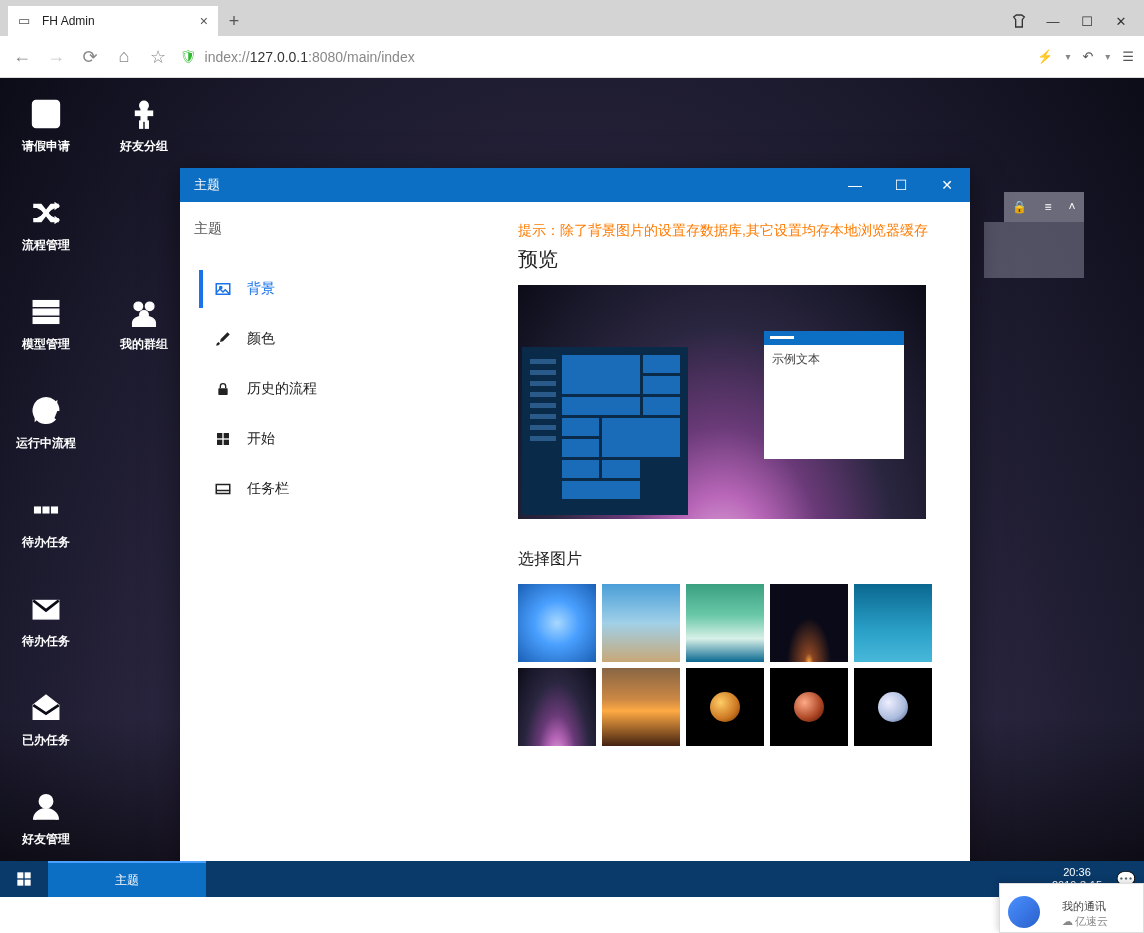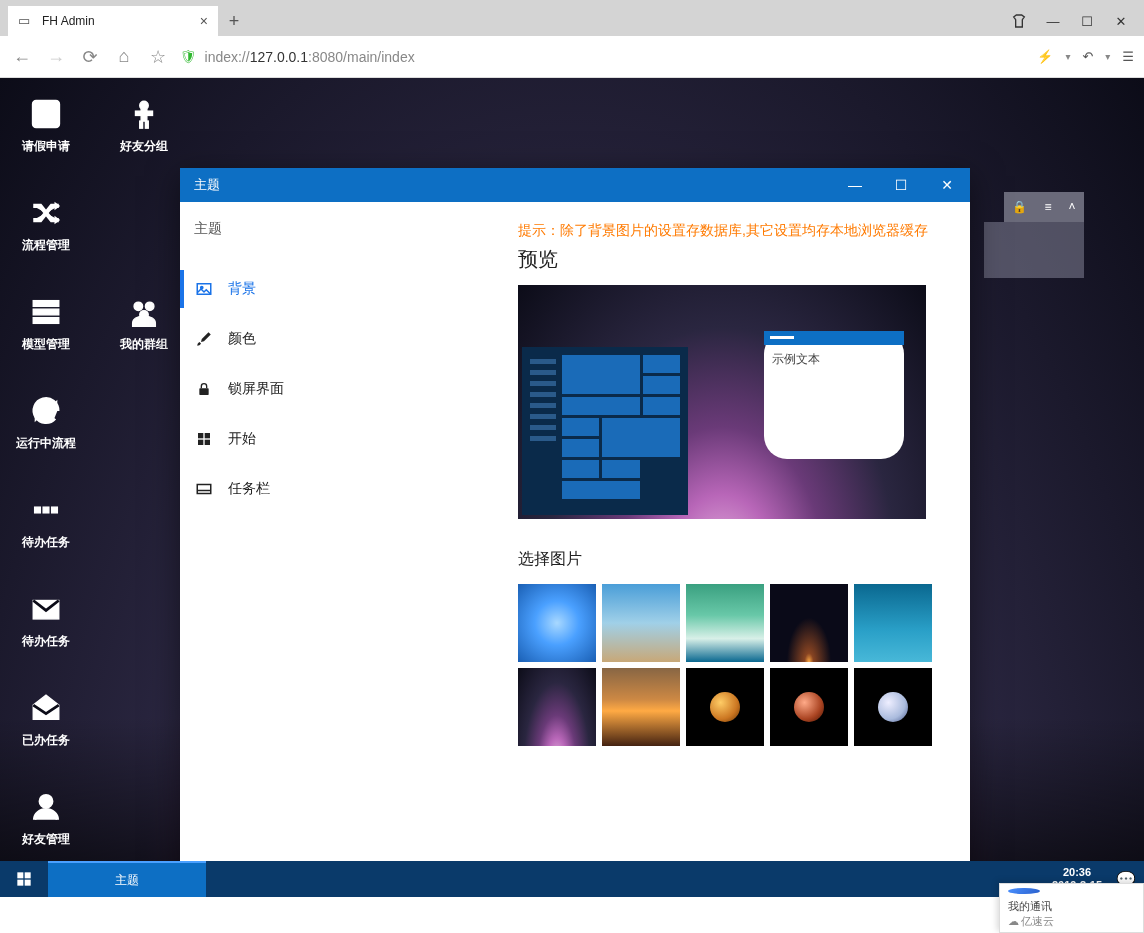--- a/index.html
+++ b/index.html
@@ -41,39 +41,39 @@
   
   .window { position:absolute; left:180px; top:90px; width:790px; height:720px; background:#fff; box-shadow:0 8px 30px rgba(0,0,0,0.5); display:flex; flex-direction:column; }
   .titlebar { height:34px; background:#0d6fc4; color:#fff; display:flex; align-items:center; padding-left:14px; font-size:13px; }
   .titlebar .tctrls { margin-left:auto; display:flex; }
   .titlebar .tctrls div { width:46px; height:34px; display:flex; align-items:center; justify-content:center; font-size:14px; }
   
   .winbody { flex:1; display:flex; }
   .leftpane { width:320px; border-right:0; }
   .leftpane .heading { padding:18px 14px 26px 14px; color:#555; font-size:14px; }
   .leftpane .menu { }
-  .leftpane .menuitem { height:50px; display:flex; align-items:center; padding-left:14px; gap:14px; color:#222; font-size:14px; cursor:pointer; }
+  .leftpane .menuitem { height:50px; display:flex; align-items:center; padding-left:14px; gap:14px; color:#222; font-size:14px; cursor:pointer;margin-left:19px; }
   .leftpane .menuitem.active { color:#1a73e8; position:relative; }
   .leftpane .menuitem.active::before { content:""; position:absolute; left:0; top:6px; bottom:6px; width:4px; background:#1a73e8; }
   .leftpane .menuitem .micon { width:20px; height:20px; display:flex; align-items:center; justify-content:center; }
   
   .rightpane { flex:1; padding:20px 18px; overflow:auto; }
   .hint { color:#ff7a00; font-size:14px; margin-bottom:6px; }
   .sect { color:#222; font-size:20px; margin-bottom:12px; }
   
   .preview { width:408px; height:234px; background:radial-gradient(ellipse at 50% 120%, #e8b8e0 0%, #b866b8 18%, #6a3a78 35%, #2a2640 60%, #0c0c18 100%); position:relative; margin-bottom:30px; }
   .preview .startpanel { position:absolute; left:4px; bottom:4px; width:166px; height:168px; background:#0a2a4a; display:flex; padding:8px; gap:6px; }
   .preview .sp-left { width:26px; display:flex; flex-direction:column; gap:6px; padding-top:4px; }
   .preview .sp-left .line { height:5px; background:#2a5a8a; }
   .preview .sp-right { flex:1; display:grid; grid-template-columns:repeat(3,1fr); grid-auto-rows:18px; gap:3px; }
   .preview .tile { background:#1a6bb8; }
   .preview .tile.big { grid-column:span 2; grid-row:span 2; }
   .preview .tile.wide { grid-column:span 2; }
   .preview .tile.sm { }
-  .preview .examplewin { position:absolute; right:22px; top:46px; width:140px; height:128px; background:#fff;border-radius:23px; }
+  .preview .examplewin { position:absolute; right:22px; top:46px; width:140px; height:128px; background:#fff; }
   .preview .examplewin .extitle { height:14px; background:#0d6fc4; position:relative; }
   .preview .examplewin .extitle::before { content:""; position:absolute; left:6px; top:5px; width:24px; height:3px; background:#fff; }
   .preview .examplewin .extxt { padding:6px 8px; font-size:12px; color:#444; }
   
   .sect2 { color:#222; font-size:16px; margin-bottom:14px; }
   .thumbs { display:flex; gap:6px; flex-wrap:wrap; width:420px; }
   .thumb { width:78px; height:78px; cursor:pointer; }
   .t1 { background:radial-gradient(circle at 50% 50%, #a8d8ff 0%, #4aa0ff 40%, #1a5fb4 100%); }
   .t2 { background:linear-gradient(to bottom, #4a9ed8 0%, #a0d0e8 50%, #c8a878 100%); }
   .t3 { background:linear-gradient(to bottom, #3aa080 0%, #68c8a8 40%, #d8f0e8 70%, #0a6890 100%); }
@@ -91,25 +91,25 @@
   
   .panelicons { position:absolute; right:60px; top:114px; width:80px; height:30px; background:#6a6a7a; display:flex; align-items:center; justify-content:space-around; color:#fff; font-size:12px; }
   .panelbody { position:absolute; right:60px; top:144px; width:100px; height:56px; background:rgba(140,140,160,0.5); }
   
   
   .taskbar { position:absolute; left:0; right:0; bottom:0; height:36px; background:#0a3a6a; display:flex; align-items:stretch; color:#fff; font-size:12px; }
   .taskbar .start { width:48px; display:flex; align-items:center; justify-content:center; }
   .taskbar .start svg { width:16px; height:16px; }
   .taskbar .taskbtn { background:#0d6fc4; width:158px; display:flex; align-items:center; justify-content:center; border-top:2px solid #4aa0ff; }
   .taskbar .tray { margin-left:auto; display:flex; align-items:center; gap:14px; padding-right:8px; }
-  .taskbar .clock { text-align:center; line-height:1.2; font-size:11px;font-weight:bold; }
+  .taskbar .clock { text-align:center; line-height:1.2; font-size:11px; }
   .taskbar .chatico { font-size:16px; }
   
   
-  .cloudbadge { position:absolute; right:0; bottom:0; width:145px; height:50px; background:#fff; border:1px solid #ddd; display:flex; align-items:flex-start; gap:5px; padding:4px 8px; box-shadow:-2px -2px 6px rgba(0,0,0,0.15);flex-direction:column; }
+  .cloudbadge { position:absolute; right:0; bottom:0; width:145px; height:50px; background:#fff; border:1px solid #ddd; display:flex; align-items:flex-end; gap:22px; padding:4px 8px; box-shadow:-2px -2px 6px rgba(0,0,0,0.15); }
   .cloudbadge .avatar { width:32px; height:32px; border-radius:50%; background:linear-gradient(135deg,#4a90ff,#2a60cc); }
   .cloudbadge .cbtxt { font-size:11px; color:#444; line-height:1.3; }
   .cloudbadge .cloudlogo { color:#888; display:flex; align-items:center; gap:2px; font-size:11px; }
 </style>
 </head>
 <body>
 
 <div class="tabbar">
   <div class="tab">
     <span class="favicon">▭</span>
@@ -309,21 +309,21 @@
               </span>
             <span>颜色</span>
           </div>
           <div class="menuitem">
             <span class="micon">
                 <svg width="16" height="16" viewBox="0 0 24 24" fill="#222">
                   <rect x="5" y="11" width="14" height="10" rx="1"></rect>
                   <path d="M8 11V8a4 4 0 018 0v3" fill="none" stroke="#222" stroke-width="2"></path>
                 </svg>
               </span>
-            <span>锁屏界面</span>
+            <span>历史的流程</span>
           </div>
           <div class="menuitem">
             <span class="micon">
                 <svg width="16" height="16" viewBox="0 0 24 24" fill="#222">
                   <rect x="3" y="3" width="8" height="8"></rect>
                   <rect x="13" y="3" width="8" height="8"></rect>
                   <rect x="3" y="13" width="8" height="8"></rect>
                   <rect x="13" y="13" width="8" height="8"></rect>
                 </svg>
               </span>

